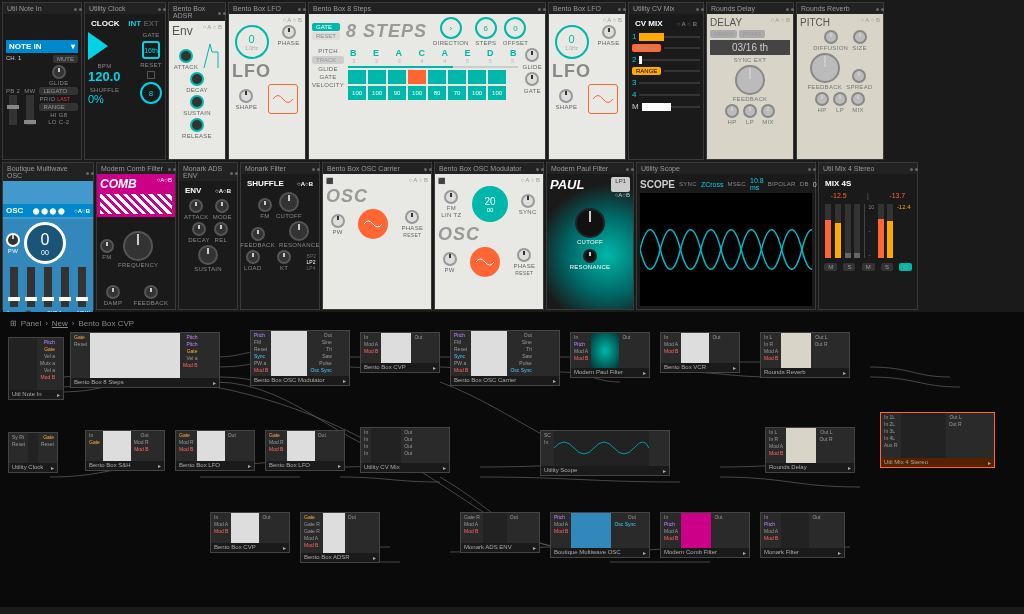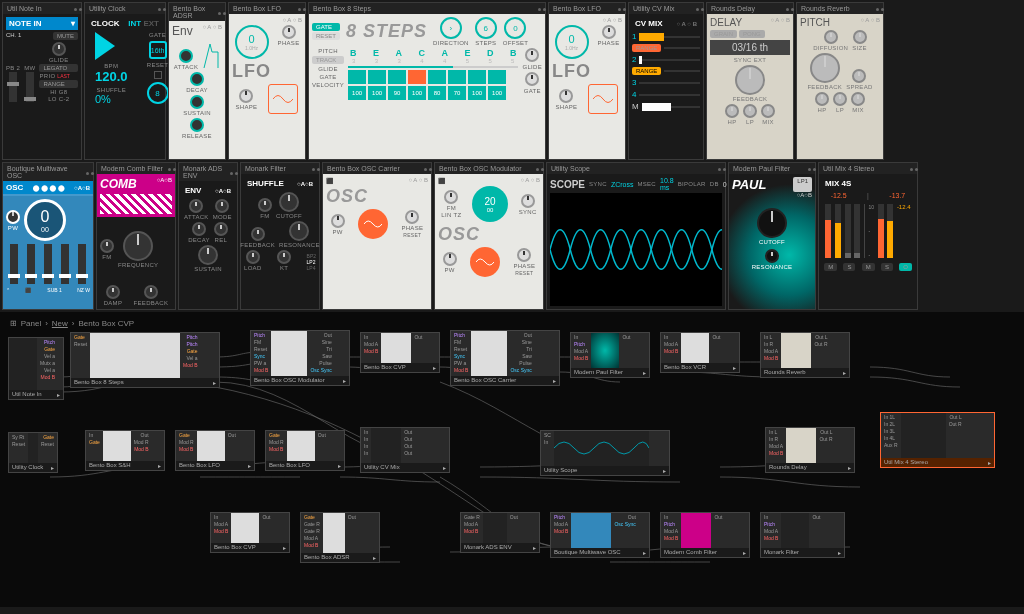--- a/index.html
+++ b/index.html
@@ -6,21 +6,21 @@
 body { background: #1a1a1a; color: #ccc; width: 1024px; height: 614px; overflow: hidden; font-size: 8px; }
 .rack { display: flex; flex-wrap: wrap; padding: 2px; gap: 2px; }
 .row1, .row2 { display: flex; gap: 2px; width: 100%; }
 .module { background: #2a2a2a; border: 1px solid #3a3a3a; display: flex; flex-direction: column; }
 .mod-header { background: #222; padding: 2px 4px; font-size: 7px; color: #999; display: flex; justify-content: space-between; align-items: center; }
 .mod-body { flex: 1; padding: 3px; display: flex; flex-direction: column; gap: 2px; }
 .mod-body.light { background: #e8e8e4; color: #333; }
 .mod-body.dark { background: #1a1a1a; }
 
 .title-bar { padding: 2px 3px; font-weight: bold; font-size: 8px; display: flex; justify-content: space-between; align-items: center; }
-.title-bar.blue { background: #0088cc; color: #fff; }
+.title-bar.blue { background: #0088cc; color: #fff; margin-top: 23px; }
 .title-bar.dark { background: #1a1a1a; color: #fff; }
 
 .knob { width: 20px; height: 20px; border-radius: 50%; border: 2px solid #555; position: relative; display: inline-block; background: #333; }
 .knob.light { border-color: #999; background: #ddd; }
 .knob.teal { border-color: #00b8a9; }
 .knob.big { width: 30px; height: 30px; }
 .knob.small { width: 14px; height: 14px; }
 .knob::after { content: ''; position: absolute; width: 2px; height: 40%; background: currentColor; top: 5%; left: calc(50% - 1px); }
 
 .label { font-size: 6px; text-align: center; color: #888; text-transform: uppercase; letter-spacing: 0.3px; }
@@ -137,21 +137,21 @@
 <div class="module" style="width:82px;">
   <div class="mod-header">
           <span>Utility Clock</span>
           <span class="header-dots"></span>
         </div>
   <div class="mod-body dark">
     <div class="title-bar dark">
             <span>CLOCK</span>
             <span><span class="cyan-text">INT</span> <span style="color:#555;">EXT</span></span>
           </div>
-    <div style="display:flex;gap:19px;margin-left:7px;">
+    <div style="display:flex;gap:19px;">
       <div style="flex:1;display:flex;flex-direction:column;gap:3px;">
         <div class="triangle-play"></div>
         <div>
                 <div class="label">BPM</div>
                 <div class="cyan-text" style="font-size:13px;font-weight:bold;">120.0</div>
               </div>
         <div>
                 <div class="label">SHUFFLE</div>
                 <div class="cyan-text" style="font-size:11px;">0%</div>
               </div>
@@ -740,20 +740,45 @@
             </div>
       <div class="knob-group">
               <div class="knob light small"></div>
               <div class="label light">PHASE</div>
               <div class="label light" style="font-size:5px;">RESET</div>
             </div>
     </div>
   </div>
 </div>
 
+<div class="module" style="width:88px;">
+  <div class="mod-header">
+          <span>Modern Paul Filter</span>
+          <span class="header-dots"></span>
+        </div>
+  <div class="mod-body dark" style="position:relative;overflow:hidden;">
+    <div style="position:absolute;inset:0;background:radial-gradient(circle at 70% 60%, #00b8a9 0%, #006666 40%, #1a1a1a 70%);"></div>
+    <div style="position:relative;z-index:1;">
+      <div style="display:flex;justify-content:space-between;">
+              <span style="font-size:13px;font-weight:bold;font-style:italic;color:#fff;">PAUL</span>
+              <span class="btn-pill" style="background:#ccc;color:#333;">LP1</span>
+            </div>
+      <div style="text-align:right;font-size:6px;color:#ccc;">○A○B</div>
+      <div class="knob-group" style="margin-top:10px;">
+              <div class="knob big" style="border-color:#222;background:#111;"></div>
+              <div class="label" style="color:#fff;">CUTOFF</div>
+            </div>
+      <div class="knob-group" style="margin-top:4px;">
+              <div class="knob small" style="border-color:#222;background:#111;"></div>
+              <div class="label" style="color:#fff;">RESONANCE</div>
+            </div>
+    </div>
+  </div>
+</div>
+
 <div class="module" style="width:180px;">
   <div class="mod-header">
           <span>Utility Scope</span>
           <span class="header-dots"></span>
         </div>
   <div class="mod-body dark">
     <div style="display:flex;gap:4px;font-size:7px;align-items:center;">
       <span style="font-weight:bold;font-size:10px;">SCOPE</span>
       <span class="label">SYNC</span>
             <span class="cyan-text">ZCross</span>
@@ -761,45 +786,20 @@
             <span class="cyan-text">10.8 ms</span>
       <span class="label">Bipolar</span>
       <span class="label">dB</span>
             <span>0</span>
     </div>
     <div class="scope-area">
       <svg width="100%" height="100%" viewBox="0 0 170 100" preserveAspectRatio="none">
         <path d="M0 50 Q10 15 20 50 T40 50 T60 50 T80 50 T100 50 T120 50 T140 50 T160 50 T180 50" stroke="#00b8cc" fill="none" stroke-width="1.5"></path>
         <path d="M0 50 Q10 85 20 50 T40 50 T60 50 T80 50 T100 50 T120 50 T140 50 T160 50 T180 50" stroke="#00b8cc" fill="none" stroke-width="1.5"></path>
       </svg>
-    </div>
-  </div>
-</div>
-
-<div class="module" style="width:88px;">
-  <div class="mod-header">
-          <span>Modern Paul Filter</span>
-          <span class="header-dots"></span>
-        </div>
-  <div class="mod-body dark" style="position:relative;overflow:hidden;">
-    <div style="position:absolute;inset:0;background:radial-gradient(circle at 70% 60%, #00b8a9 0%, #006666 40%, #1a1a1a 70%);"></div>
-    <div style="position:relative;z-index:1;">
-      <div style="display:flex;justify-content:space-between;">
-              <span style="font-size:13px;font-weight:bold;font-style:italic;color:#fff;">PAUL</span>
-              <span class="btn-pill" style="background:#ccc;color:#333;">LP1</span>
-            </div>
-      <div style="text-align:right;font-size:6px;color:#ccc;">○A○B</div>
-      <div class="knob-group" style="margin-top:10px;">
-              <div class="knob big" style="border-color:#222;background:#111;"></div>
-              <div class="label" style="color:#fff;">CUTOFF</div>
-            </div>
-      <div class="knob-group" style="margin-top:4px;">
-              <div class="knob small" style="border-color:#222;background:#111;"></div>
-              <div class="label" style="color:#fff;">RESONANCE</div>
-            </div>
     </div>
   </div>
 </div>
 
 <div class="module" style="width:100px;">
   <div class="mod-header">
           <span>Util Mix 4 Stereo</span>
           <span class="header-dots"></span>
         </div>
   <div class="mod-body dark">

